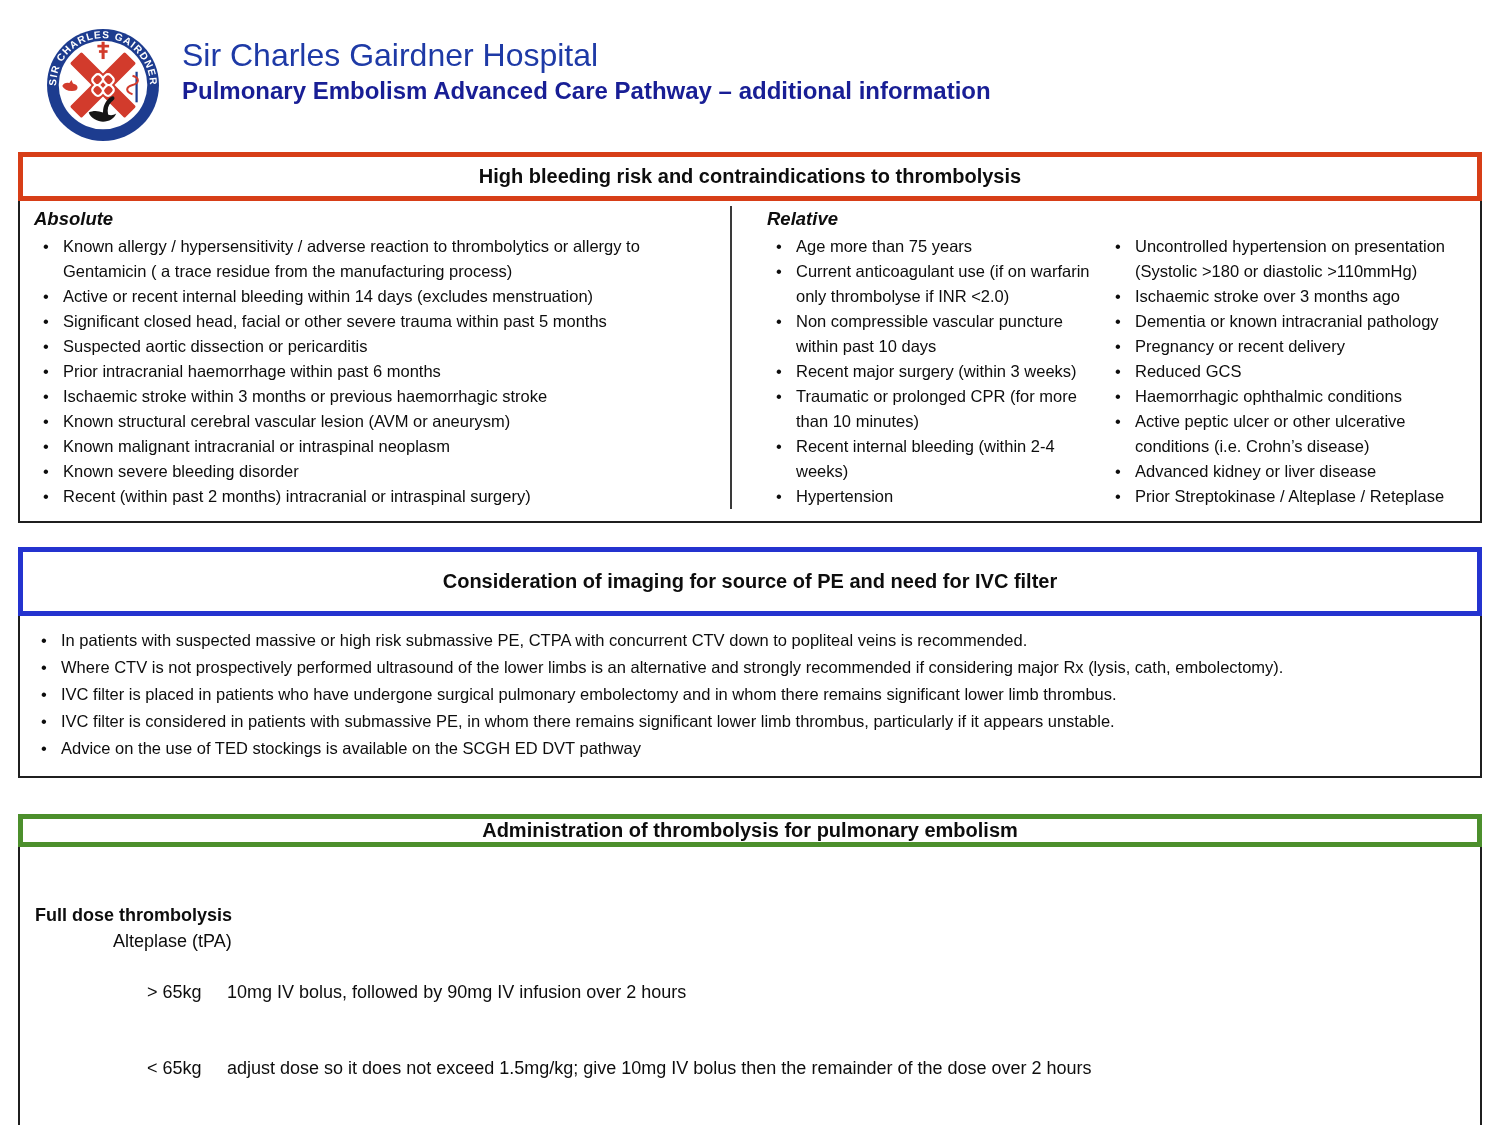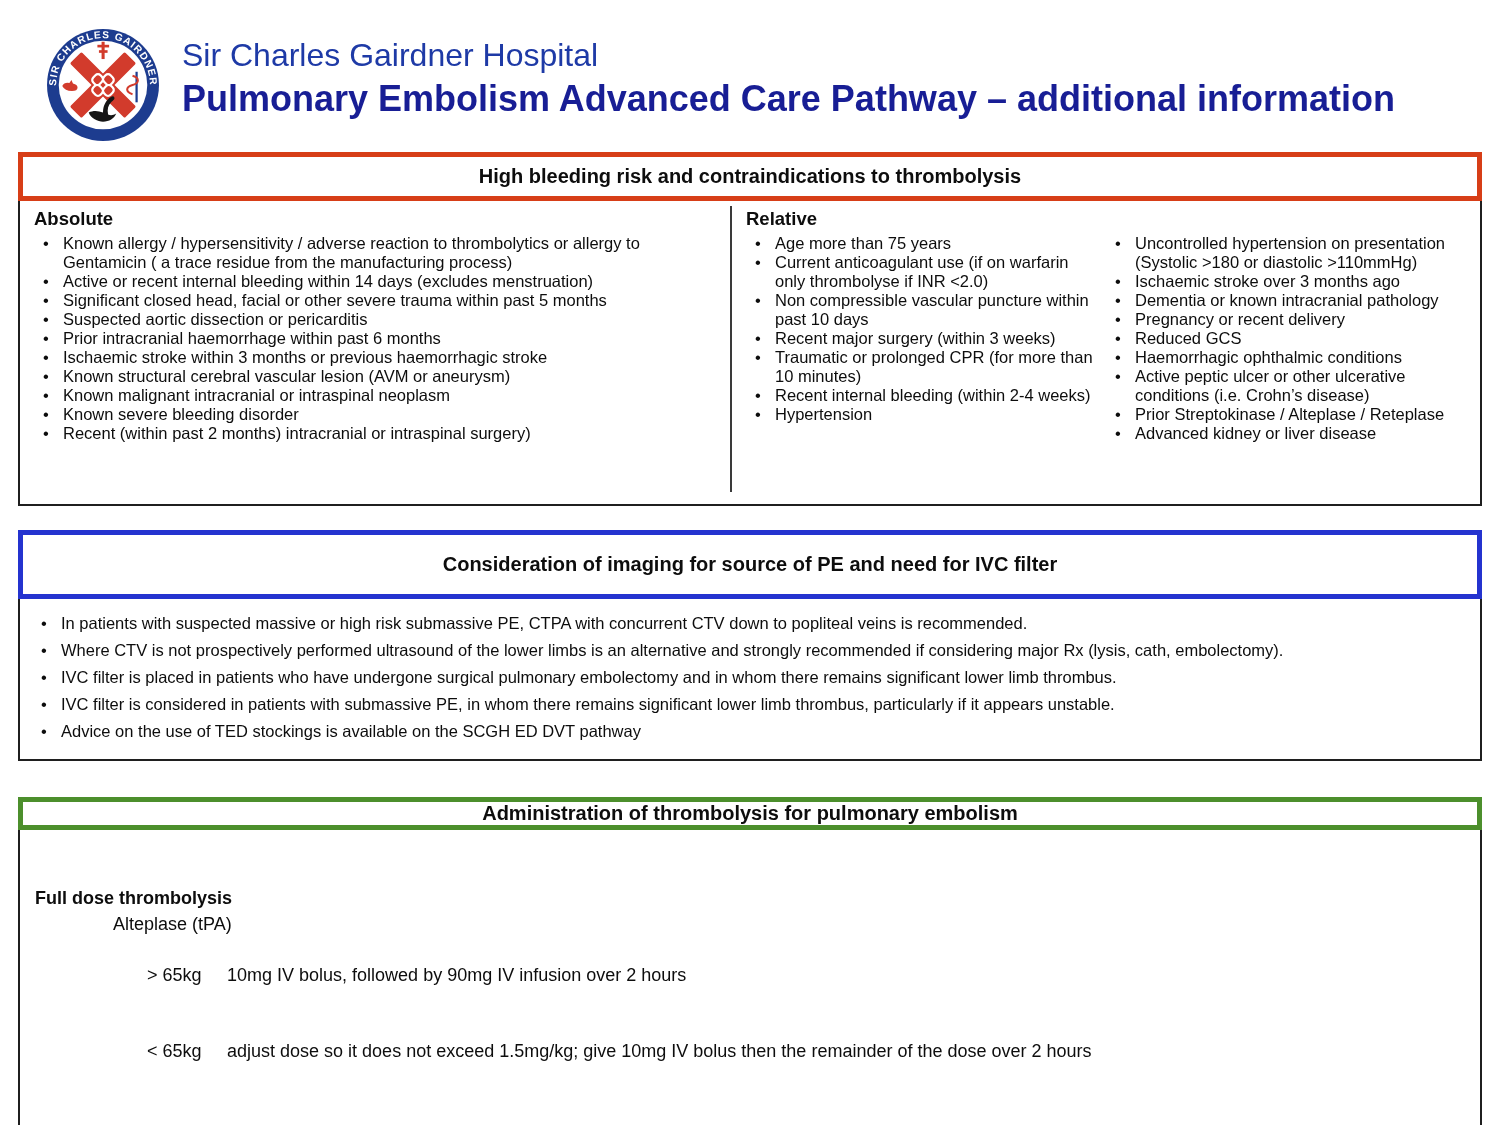--- a/index.html
+++ b/index.html
@@ -15,41 +15,41 @@
   *{box-sizing:border-box;}
   html,body{margin:0;padding:0;background:#ffffff;}
   body{width:1500px;font-family:"Liberation Sans",sans-serif;color:#111;}
   .page{width:1500px;min-height:1125px;position:relative;}
 
   
   .header{display:flex;align-items:flex-start;padding:28px 0 10px 46px;}
   .logo{width:114px;height:114px;flex:0 0 auto;}
   .titles{margin-left:22px;padding-top:8px;}
   .title1{font-size:32px;color:var(--title-line1);line-height:1.2;}
-  .title2{font-size:36px;font-weight:bold;color:var(--title-line2);line-height:1.25;margin-top:2px;}
+  .title2{font-size:24px;font-weight:bold;color:var(--title-line2);line-height:1.25;margin-top:2px;}
 
   
   .section{margin:0 18px;width:1464px;}
   .sec-head{width:100%;background:#fff;text-align:center;font-weight:bold;font-size:20px;color:#0d0d0d;padding:8px 10px;border:5px solid #000;}
   .sec-head.red{border-color:var(--section1-border);}
   .sec-head.blue{border-color:var(--section2-border);padding:18px 10px;}
   .sec-head.green{border-color:var(--section3-border);padding:0 10px;}
   .sec-body{border:2px solid var(--box-border);border-top:none;background:#fff;}
 
   
-  .blist{list-style:none;margin:3px 0 0 0;padding:0;font-size:16.5px;line-height:19px;color:#0d0d0d;}
+  .blist{list-style:none;margin:3px 0 0 0;padding:0;font-size:16.5px;line-height:25px;color:#0d0d0d;}
   .blist li{position:relative;padding-left:29px;margin:0;}
   .blist li::before{content:"\2022";position:absolute;left:9px;top:0;}
 
   
   .cols{display:grid;grid-template-columns:700px 372px 1fr;padding:5px 10px 12px 12px;min-height:305px;}
   .col1{border-right:2px solid #3a3a3a;padding:0 14px 0 2px;}
-  .col2{padding:0 4px 0 14px;}
+  .col2{padding:0 4px 0 14px;margin-left:21px;}
   .col3{padding:25px 4px 0 2px;}
-  .col-heading{font-weight:bold;font-size:18.5px;line-height:25px;color:#0d0d0d;}
+  .col-heading{font-weight:bold;font-size:18.5px;line-height:25px;color:#0d0d0d;font-style:italic;}
 
   
   .sec2-body{padding:8px 16px 14px 12px;}
   .sec2-body .blist{line-height:27px;}
 
   
   .sec3-body{padding:8px 16px 12px 15px;font-size:18px;line-height:25.5px;color:#0d0d0d;}
   .s3-line{white-space:pre-wrap;}
   .s3-bold{font-weight:bold;margin-top:48px;}
   .ind-drug{margin-left:78px;}
@@ -136,22 +136,22 @@
       </div>
       <div class="col3">
         <ul class="blist">
           <li>Uncontrolled hypertension on presentation (Systolic &gt;180 or diastolic &gt;110mmHg)</li>
           <li>Ischaemic stroke over 3 months ago</li>
           <li>Dementia or known intracranial pathology</li>
           <li>Pregnancy or recent delivery</li>
           <li>Reduced GCS</li>
           <li>Haemorrhagic ophthalmic conditions</li>
           <li>Active peptic ulcer or other ulcerative conditions (i.e. Crohn’s disease)</li>
+          <li>Advanced kidney or liver disease</li>
           <li>Prior Streptokinase / Alteplase / Reteplase</li>
-          <li>Advanced kidney or liver disease</li>
         </ul>
       </div>
     </div>
   </div>
 
   <div class="gap24"></div>
 
   <div class="section">
     <div class="sec-head blue">Consideration of imaging for source of PE and need for IVC filter</div>
     <div class="sec-body sec2-body">

